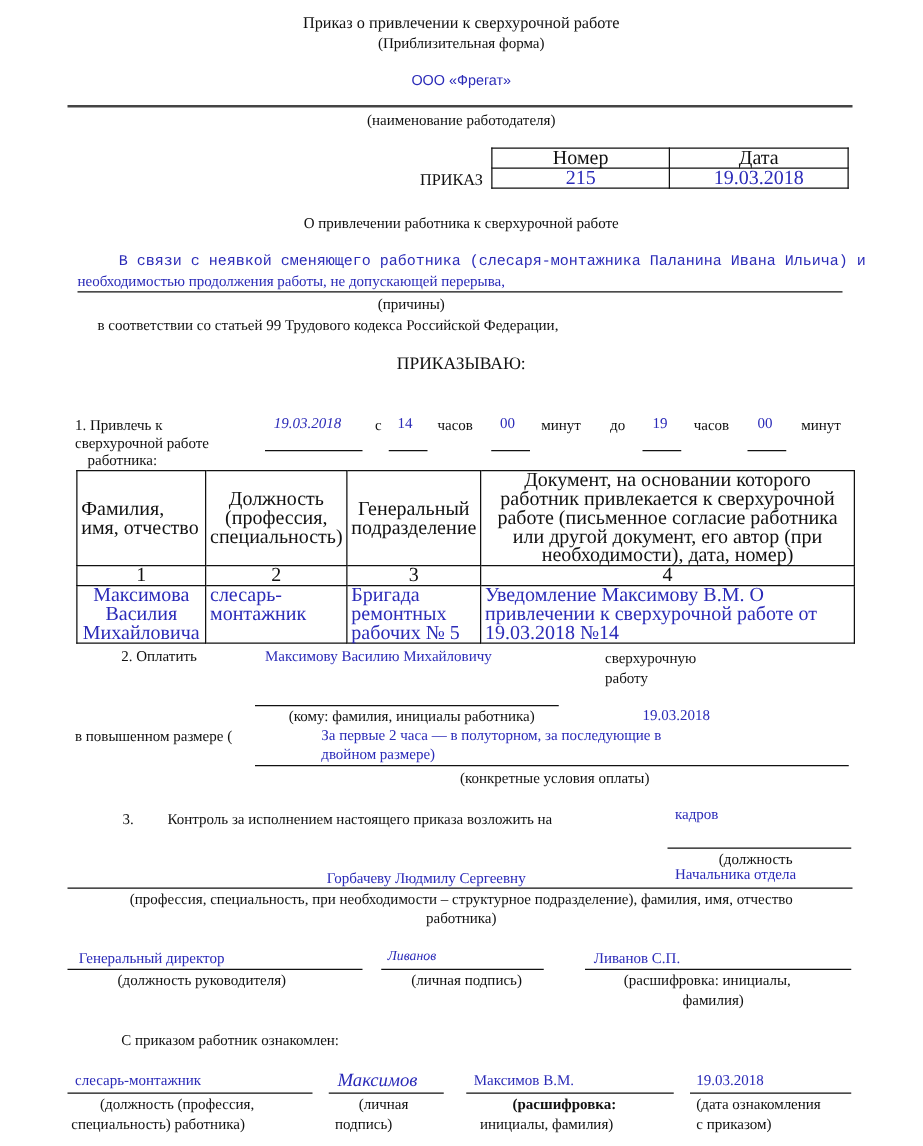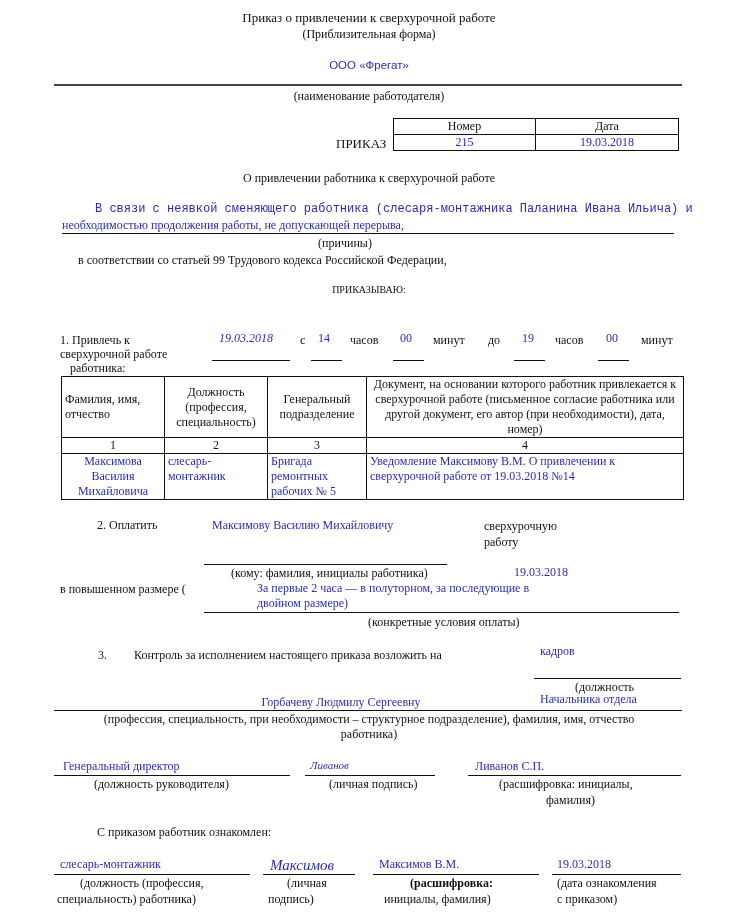--- a/index.html
+++ b/index.html
@@ -6,21 +6,21 @@
   body { width:738px; height:917px; position:relative; overflow:hidden;
          font-family:"Liberation Serif","DejaVu Serif",serif; font-size:12px; color:#111; }
   .abs { position:absolute; white-space:nowrap; }
   .blue { color:#2b2bb8; }
   .ital { font-style:italic; }
   .bold { font-weight:normal; }
   .center { text-align:center; }
   .line { position:absolute; height:0; border-top:1px solid #111; }
   .thick { border-top:2px solid #444; }
   table { border-collapse:collapse; position:absolute; }
-  td { border:1px solid #111; padding:0 3px; vertical-align:top; font-size:12px; line-height:15px; }
+  td { border:1px solid #111; padding:0 3px; vertical-align:top; font-size:16px; line-height:15px; }
   .hdr td { vertical-align:middle; text-align:center; }
 </style>
 </head>
 <body>
 
 <div class="abs bold center" style="left:0;width:738px;top:10px;font-size:13px;">Приказ о привлечении к сверхурочной работе</div>
 <div class="abs center" style="left:0;width:738px;top:27px;">(Приблизительная форма)</div>
 <div class="abs center blue" style="left:0;width:738px;top:59px;font-family:'Liberation Sans',sans-serif;font-size:11.5px;">ООО «Фрегат»</div>
 <div class="line thick" style="left:54px;width:628px;top:84px;"></div>
 <div class="abs center" style="left:0;width:738px;top:89px;">(наименование работодателя)</div>
@@ -37,23 +37,23 @@
     <td class="blue">19.03.2018</td>
   </tr>
 </tbody>
   </table>
 
 <div class="abs bold center" style="left:0;width:738px;top:171px;">О привлечении работника к сверхурочной работе</div>
 
 <div class="abs blue" style="left:95px;top:202px;font-family:Liberation Mono, monospace;">В связи с неявкой сменяющего работника (слесаря-монтажника Паланина Ивана Ильича) и</div>
 <div class="abs blue" style="left:62px;top:218px;">необходимостью продолжения работы, не допускающей перерыва,</div>
 <div class="line" style="left:62px;width:612px;top:233px;"></div>
-<div class="abs center" style="left:16px;width:658px;top:236px;">(причины)</div>
+<div class="abs center" style="left:0;width:658px;top:236px;">(причины)</div>
 <div class="abs" style="left:78px;top:253px;">в соответствии со статьей 99 Трудового кодекса Российской Федерации,</div>
-<div class="abs center" style="left:0;width:738px;top:284px;font-size:10px;">ПРИКАЗЫВАЮ:</div>
+<div class="abs center" style="left:0;width:738px;top:284px;font-size:14px;">ПРИКАЗЫВАЮ:</div>
 
 <div class="abs" style="left:60px;top:333px;">1. Привлечь к</div>
 <div class="abs" style="left:60px;top:347px;">сверхурочной работе</div>
 <div class="abs" style="left:70px;top:361px;">работника:</div>
 
 <div class="abs blue ital" style="left:219px;top:331px;">19.03.2018</div>
 <div class="line" style="left:212px;width:78px;top:360px;"></div>
 <div class="abs" style="left:300px;top:333px;">с</div>
 <div class="abs blue" style="left:318px;top:331px;">14</div>
 <div class="line" style="left:311px;width:31px;top:360px;"></div>

